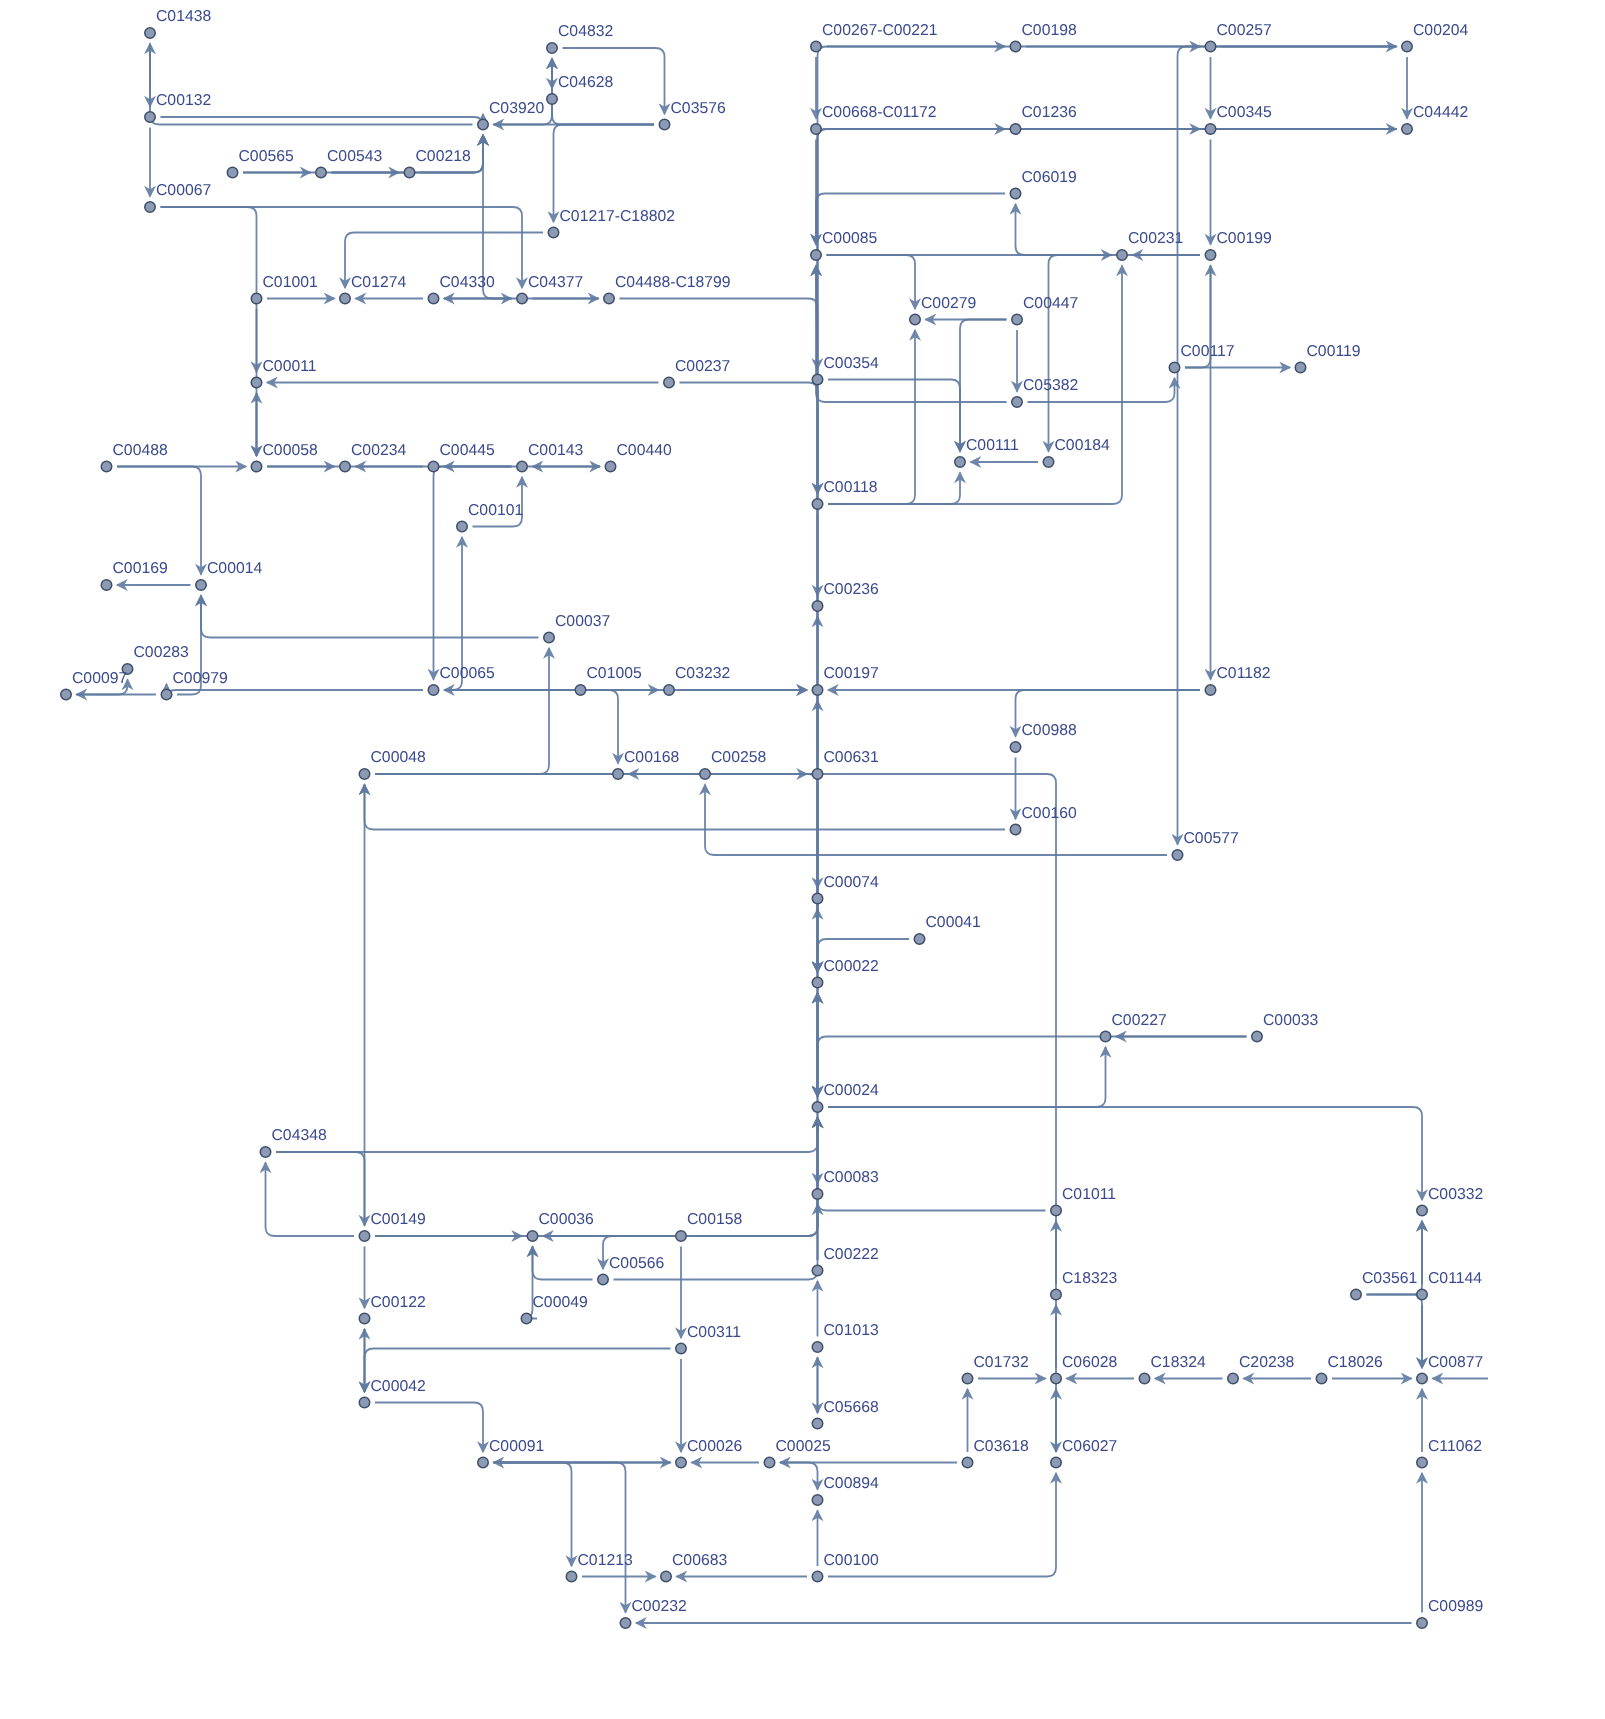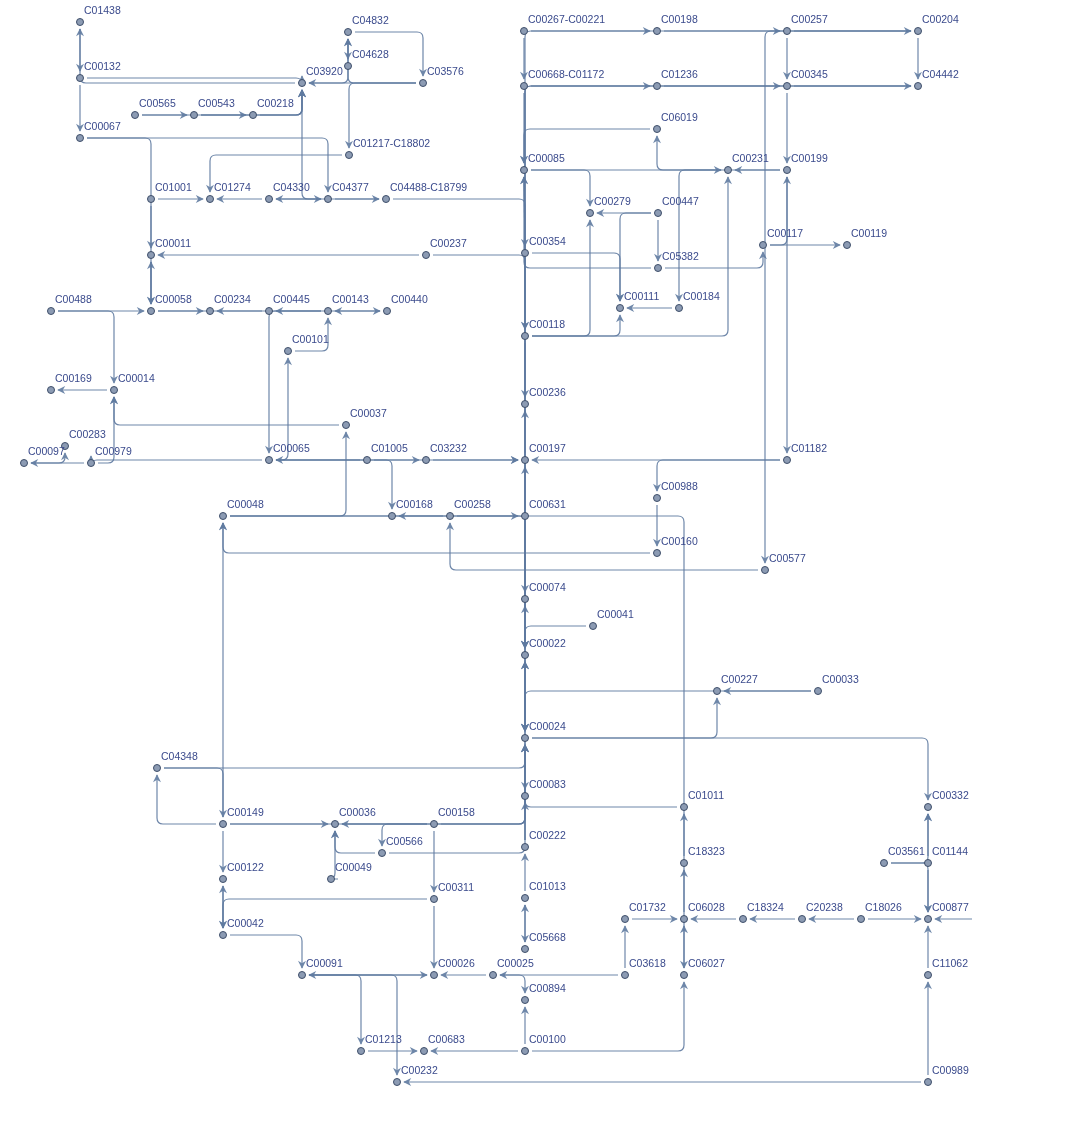--- a/index.html
+++ b/index.html
@@ -1,16 +1,16 @@
 <!DOCTYPE html>
 <html><head>
 <meta charset="utf-8">
 <style>
   html, body { margin:0; padding:0; background:#ffffff; }
-  #stage { position:relative; width:972px; height:1146px; overflow:hidden; background:#fff; }
+  #stage { position:relative; width:972px; height:1146px; overflow:hidden; background:#fff;margin-left:20px; }
   svg#graph { position:absolute; left:0; top:0; width:1070px; height:1146px; }
   .edge { fill:none; stroke:#5f7aa0; stroke-width:1.2; opacity:0.9; }
   .node { fill:#8c9bb3; stroke:#3f4f6a; stroke-width:1; cursor:pointer; }
   .label { font-family:"Liberation Sans", sans-serif; font-size:10.5px; fill:#3a4a8c; }
 </style>
 </head>
 <body>
 
 <div id="stage">
   <svg id="graph" xmlns="http://www.w3.org/2000/svg">

